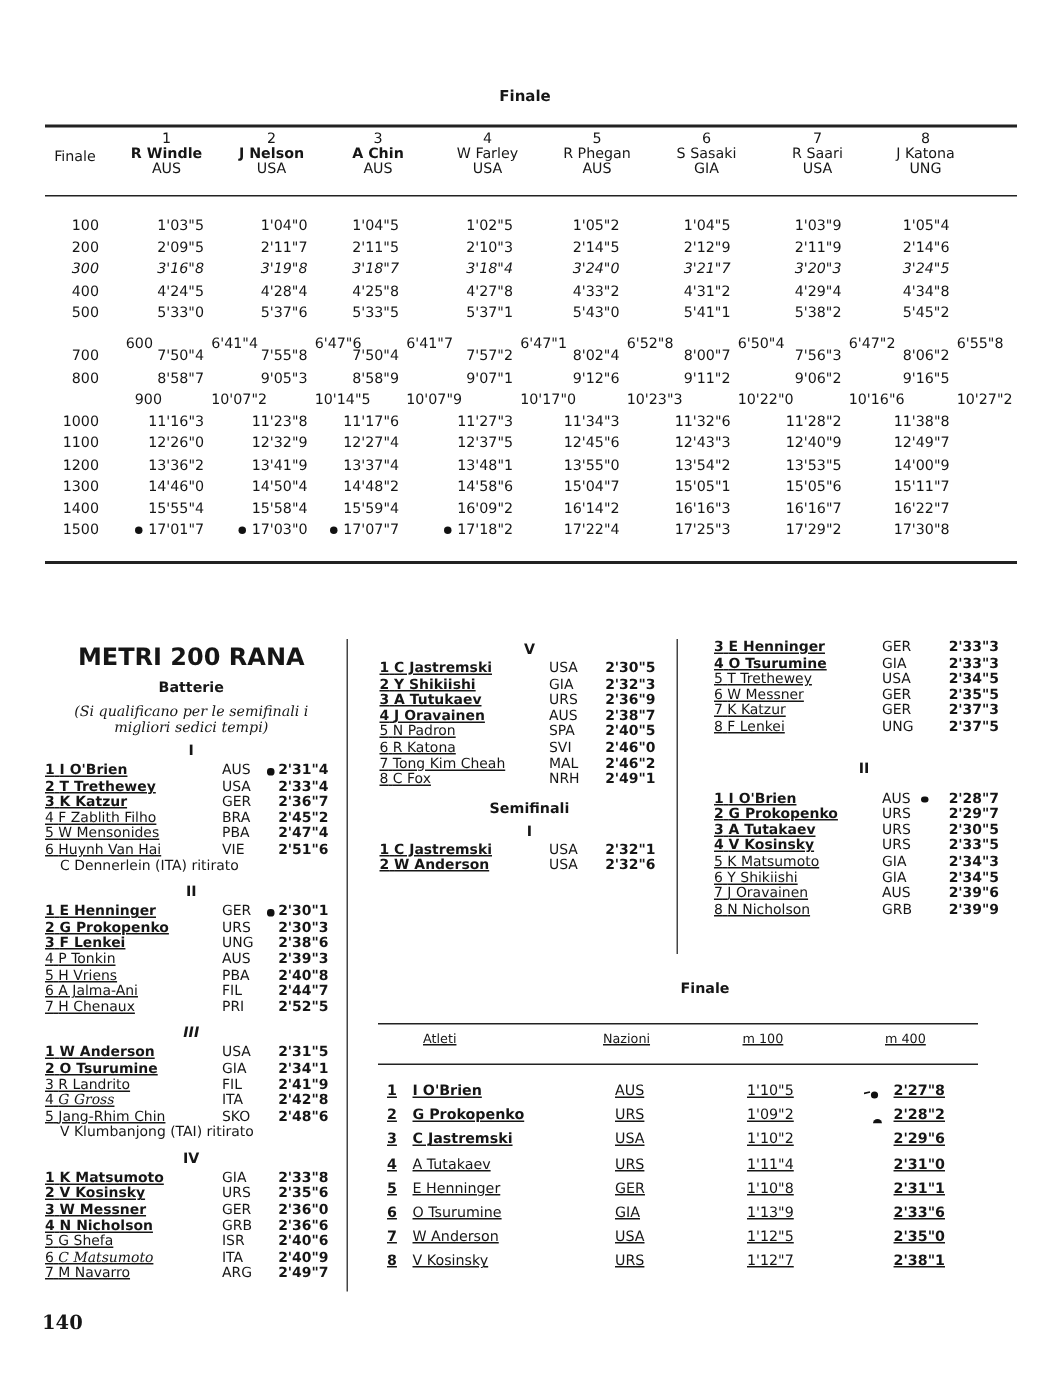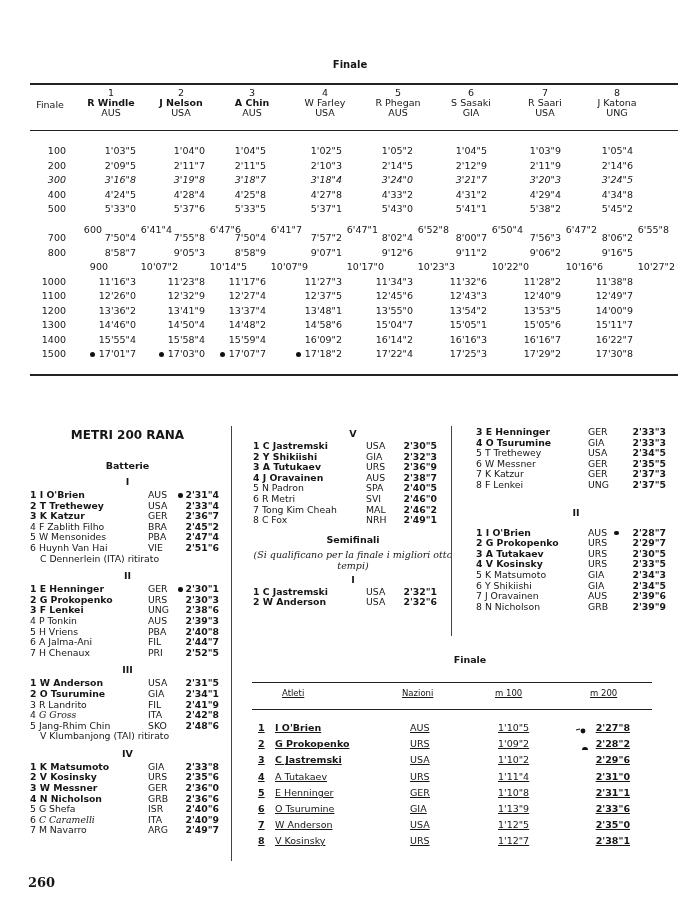--- a/index.html
+++ b/index.html
@@ -15,21 +15,21 @@
   .hdr-cell span { display: block; }
   .splits-row { position: absolute; left: 0; width: 700px; height: 14px; font-size: 9.5px; }
   .splits-row span { position: absolute; text-align: right; }
   .dot { display: inline-block; width: 5px; height: 5px; border-radius: 50%; background: #111; vertical-align: middle; margin-right: 4px; }
   
   .col { position: absolute; font-size: 9.3px; }
   .sec-title { text-align: center; font-weight: bold; font-size: 9.5px; }
   .note { text-align: center; font-style: italic; font-family: "DejaVu Serif", serif; font-size: 9.5px; line-height: 11px; }
   .heat-label { text-align: center; font-weight: bold; font-size: 9.5px; }
   .res-row { position: relative; height: 10.6px; line-height: 10.6px; white-space: nowrap; }
-  .res-row .rname { position: absolute; left: 0; }
+  .res-row .rname { position: absolute; left: 0; text-decoration: underline; }
   .res-row .rnat { position: absolute; }
   .res-row .rtime { position: absolute; font-weight: bold; text-align: right; }
   .res-row .rdot { position: absolute; width: 4.5px; height: 4.5px; border-radius: 50%; background: #111; top: 3px; }
   .note-row { position: relative; height: 10.6px; line-height: 10.6px; padding-left: 10px; }
   .vrule { position: absolute; width: 1px; background: #444; }
   
   .ft-row { position: absolute; left: 250px; width: 440px; height: 16px; font-size: 9.5px; }
   .ft-row span { position: absolute; text-decoration: underline; }
   #page-number { left: 28px; top: 875px; font-family: "DejaVu Serif", serif; font-weight: bold; font-size: 13px; }
 </style>
@@ -245,22 +245,23 @@
       <span style="right: 358px;"><span class="dot" style="position: static;"></span><span style="position: static;">17'18"2</span></span>
       <span style="right: 287px;"><span style="position: static;">17'22"4</span></span>
       <span style="right: 213px;"><span style="position: static;">17'25"3</span></span>
       <span style="right: 139px;"><span style="position: static;">17'29"2</span></span>
       <span style="right: 67px;"><span style="position: static;">17'30"8</span></span>
     </div>
   </div>
 <div class="hline" style="left:30px;width:648px;top:374px;"></div>
 
 <div class="col" style="left:30px;top:428px;width:195px;">
-  <div class="sec-title" style="font-size:12px;margin-bottom:18px;">METRI 200 RANA</div>
+  <div class="sec-title" style="font-size:16px;margin-bottom:6px;">METRI 200 RANA</div>
   <div class="sec-title" style="margin-bottom:5px;">Batterie</div>
+  <div class="note" style="margin-bottom:4px;padding:0 2px;">(Si qualificano per le semifinali i migliori sedici tempi)</div>
   <div id="heats-col1">
       <div class="heat-label" style="margin: 0px 0px 3px;">I</div>
       <div class="res-row">
         <span class="rname bold"><span>1</span> <span>I O'Brien</span></span>
         <span class="rnat" style="left: 118px;">AUS</span>
         <span class="rtime" style="right: 6px;">2'31"4</span>
         <span class="rdot" style="left: 148px;"></span>
       </div>
       <div class="res-row">
         <span class="rname bold"><span>2</span> <span>T Trethewey</span></span>
@@ -318,21 +319,21 @@
       <div class="res-row">
         <span class="rname"><span>6</span> <span>A Jalma-Ani</span></span>
         <span class="rnat" style="left: 118px;">FIL</span>
         <span class="rtime" style="right: 6px;">2'44"7</span>
       </div>
       <div class="res-row">
         <span class="rname"><span>7</span> <span>H Chenaux</span></span>
         <span class="rnat" style="left: 118px;">PRI</span>
         <span class="rtime" style="right: 6px;">2'52"5</span>
       </div>
-      <div class="heat-label" style="margin: 6px 0px 3px;">III</div>
+      <div class="heat-label" style="margin: 6px 0px 3px; font-style: italic;">III</div>
       <div class="res-row">
         <span class="rname bold"><span>1</span> <span>W Anderson</span></span>
         <span class="rnat" style="left: 118px;">USA</span>
         <span class="rtime" style="right: 6px;">2'31"5</span>
       </div>
       <div class="res-row">
         <span class="rname bold"><span>2</span> <span>O Tsurumine</span></span>
         <span class="rnat" style="left: 118px;">GIA</span>
         <span class="rtime" style="right: 6px;">2'34"1</span>
       </div>
@@ -372,21 +373,21 @@
         <span class="rname bold"><span>4</span> <span>N Nicholson</span></span>
         <span class="rnat" style="left: 118px;">GRB</span>
         <span class="rtime" style="right: 6px;">2'36"6</span>
       </div>
       <div class="res-row">
         <span class="rname"><span>5</span> <span>G Shefa</span></span>
         <span class="rnat" style="left: 118px;">ISR</span>
         <span class="rtime" style="right: 6px;">2'40"6</span>
       </div>
       <div class="res-row">
-        <span class="rname"><span>6</span> <span class="ital">C Caramelli</span></span>
+        <span class="rname"><span>6</span> <span class="ital">C Matsumoto</span></span>
         <span class="rnat" style="left: 118px;">ITA</span>
         <span class="rtime" style="right: 6px;">2'40"9</span>
       </div>
       <div class="res-row">
         <span class="rname"><span>7</span> <span>M Navarro</span></span>
         <span class="rnat" style="left: 118px;">ARG</span>
         <span class="rtime" style="right: 6px;">2'49"7</span>
       </div>
     </div>
 </div>
@@ -414,37 +415,36 @@
         <span class="rname bold"><span>4</span> <span>J Oravainen</span></span>
         <span class="rnat" style="left: 113px;">AUS</span>
         <span class="rtime" style="right: 16px;">2'38"7</span>
       </div>
       <div class="res-row">
         <span class="rname"><span>5</span> <span>N Padron</span></span>
         <span class="rnat" style="left: 113px;">SPA</span>
         <span class="rtime" style="right: 16px;">2'40"5</span>
       </div>
       <div class="res-row">
-        <span class="rname"><span>6</span> <span>R Metri</span></span>
+        <span class="rname"><span>6</span> <span>R Katona</span></span>
         <span class="rnat" style="left: 113px;">SVI</span>
         <span class="rtime" style="right: 16px;">2'46"0</span>
       </div>
       <div class="res-row">
         <span class="rname"><span>7</span> <span>Tong Kim Cheah</span></span>
         <span class="rnat" style="left: 113px;">MAL</span>
         <span class="rtime" style="right: 16px;">2'46"2</span>
       </div>
       <div class="res-row">
         <span class="rname"><span>8</span> <span>C Fox</span></span>
         <span class="rnat" style="left: 113px;">NRH</span>
         <span class="rtime" style="right: 16px;">2'49"1</span>
       </div>
     </div>
   <div class="sec-title" style="margin-top:8px;margin-bottom:4px;">Semifinali</div>
-  <div class="note" style="margin-bottom:3px;">(Si qualificano per la finale i migliori otto tempi)</div>
   <div id="semis-col2">
       <div class="heat-label" style="margin: 0px 0px 2px;">I</div>
       <div class="res-row">
         <span class="rname bold"><span>1</span> <span>C Jastremski</span></span>
         <span class="rnat" style="left: 113px;">USA</span>
         <span class="rtime" style="right: 16px;">2'32"1</span>
       </div>
       <div class="res-row">
         <span class="rname bold"><span>2</span> <span>W Anderson</span></span>
         <span class="rnat" style="left: 113px;">USA</span>
@@ -530,21 +530,21 @@
       </div>
     </div>
 </div>
 
 <div class="abs sec-title" style="left:250px;width:440px;top:654px;">Finale</div>
 <div class="hline" style="left:252px;width:400px;top:682px;height:1px;"></div>
 <div class="ft-row" style="top:688px;font-size:8.5px;">
   <span style="left:32px;">Atleti</span>
   <span style="left:152px;">Nazioni</span>
   <span style="left:245px;">m 100</span>
-  <span style="left:340px;">m 200</span>
+  <span style="left:340px;">m 400</span>
 </div>
 <div class="hline" style="left:252px;width:400px;top:709px;height:1px;"></div>
 <div id="final-rows">
     <div class="ft-row" style="top: 722px;">
       <span class="bold" style="left: 8px;">1</span>
       <span class="bold" style="left: 25px;">I O'Brien</span>
       <span style="left: 160px;">AUS</span>
       <span style="left: 248px;">1'10"5</span>
       <span class="bold" style="right: 60px;">2'27"8</span>
       <span style="left: 326px; top: 3px;"><svg width="10" height="6">
@@ -599,13 +599,13 @@
     </div>
     <div class="ft-row" style="top: 835.4px;">
       <span class="bold" style="left: 8px;">8</span>
       <span style="left: 25px;">V Kosinsky</span>
       <span style="left: 160px;">URS</span>
       <span style="left: 248px;">1'12"7</span>
       <span class="bold" style="right: 60px;">2'38"1</span>
     </div>
   </div>
 
-<div id="page-number" class="abs">260</div>
+<div id="page-number" class="abs">140</div>
 
 </body></html>

